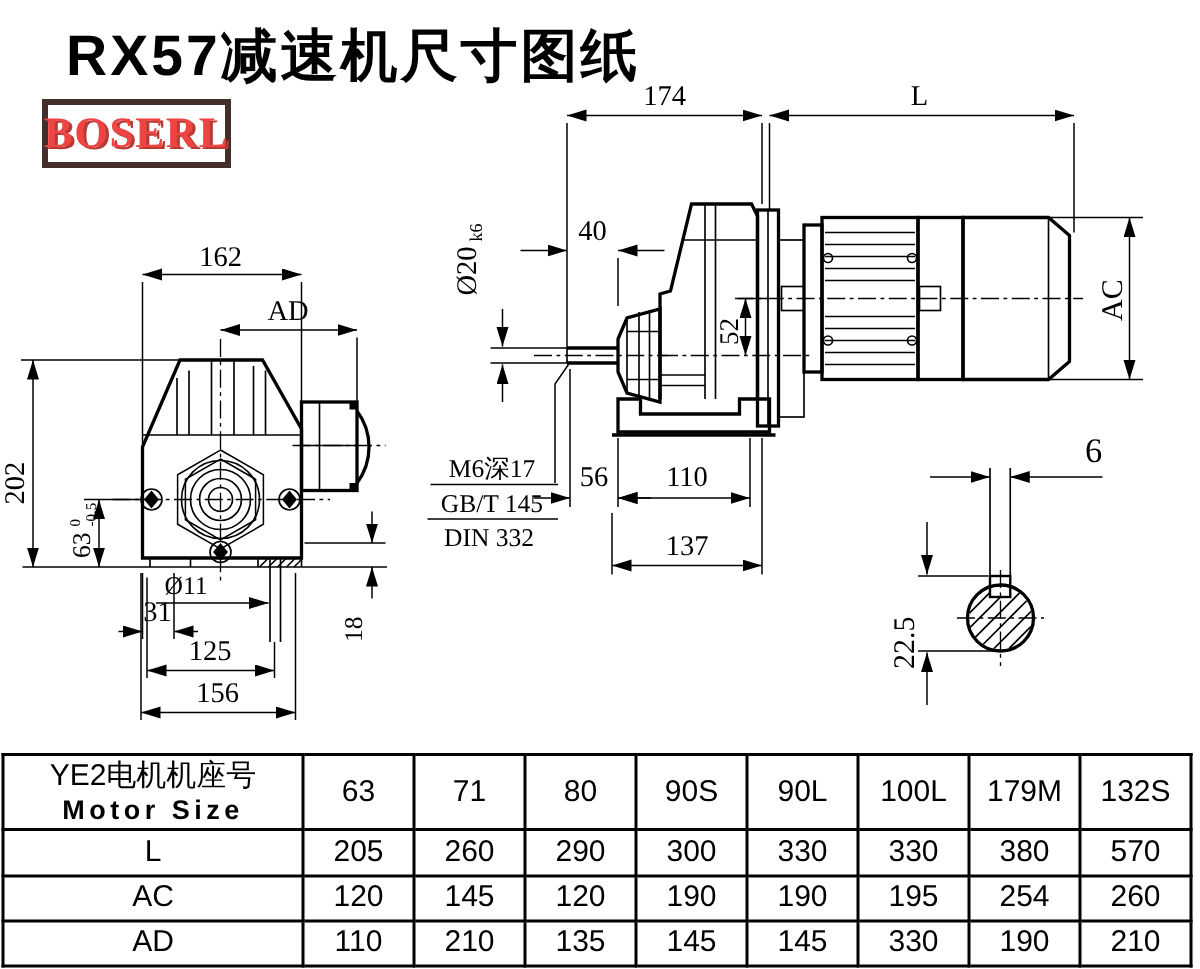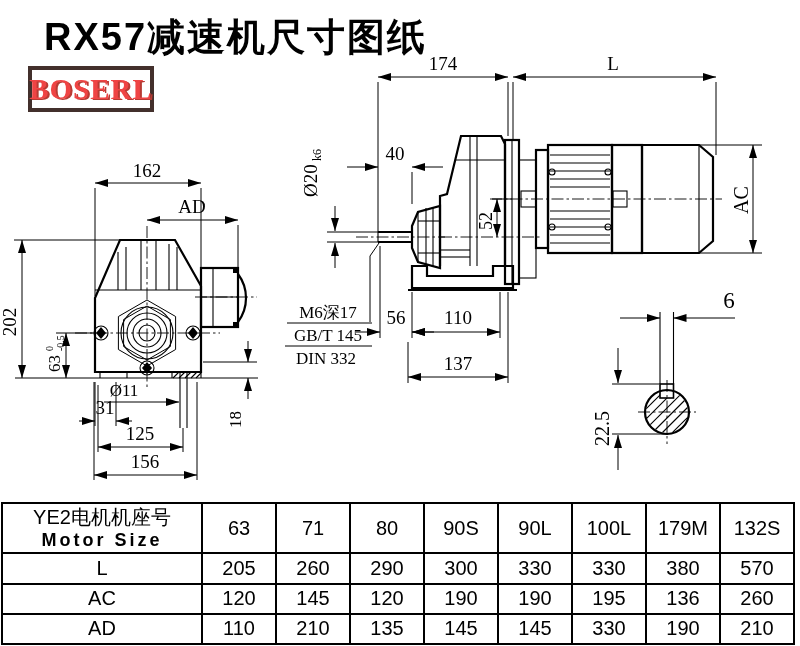--- a/index.html
+++ b/index.html
@@ -338,21 +338,21 @@
       <td>570</td>
     </tr>
     <tr class="row-d">
       <td>AC</td>
       <td>120</td>
       <td>145</td>
       <td>120</td>
       <td>190</td>
       <td>190</td>
       <td>195</td>
-      <td>136</td>
+      <td>254</td>
       <td>260</td>
     </tr>
     <tr class="row-d">
       <td>AD</td>
       <td>110</td>
       <td>210</td>
       <td>135</td>
       <td>145</td>
       <td>145</td>
       <td>330</td>

